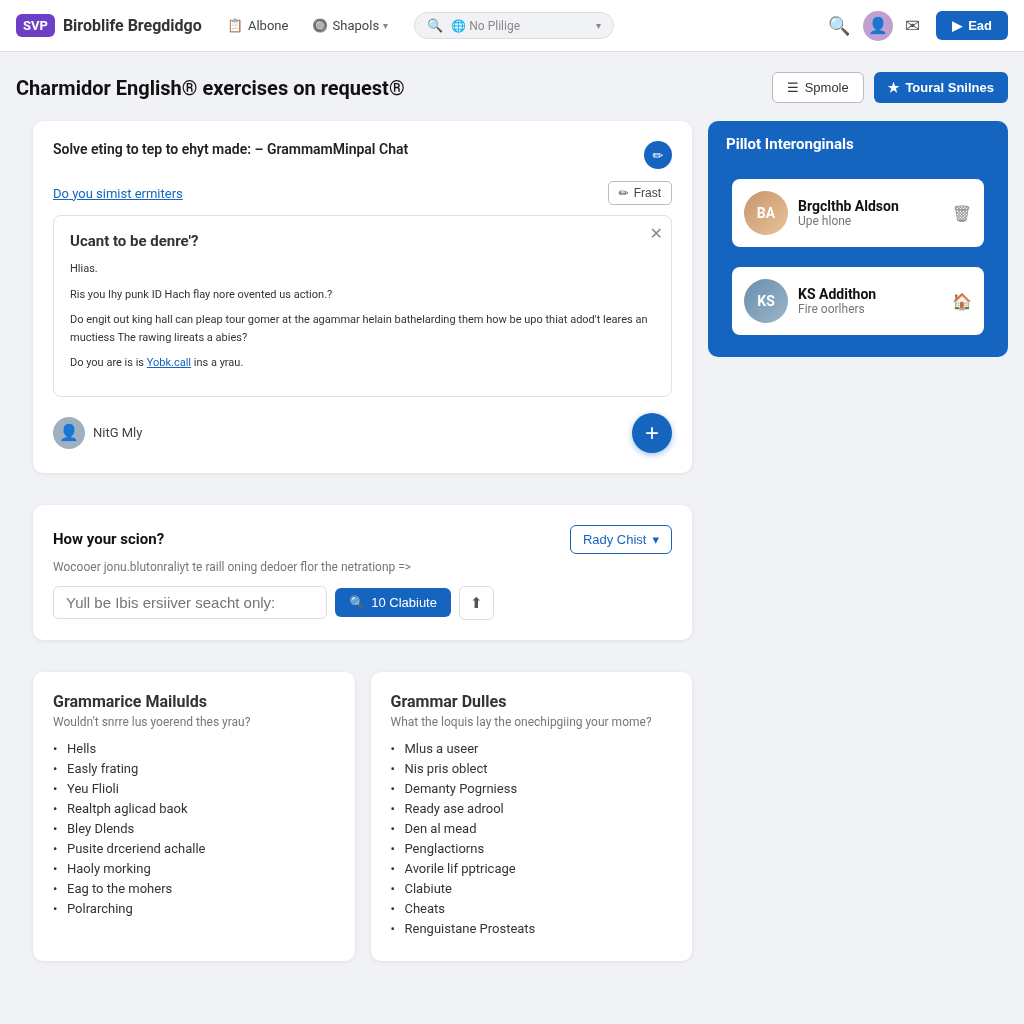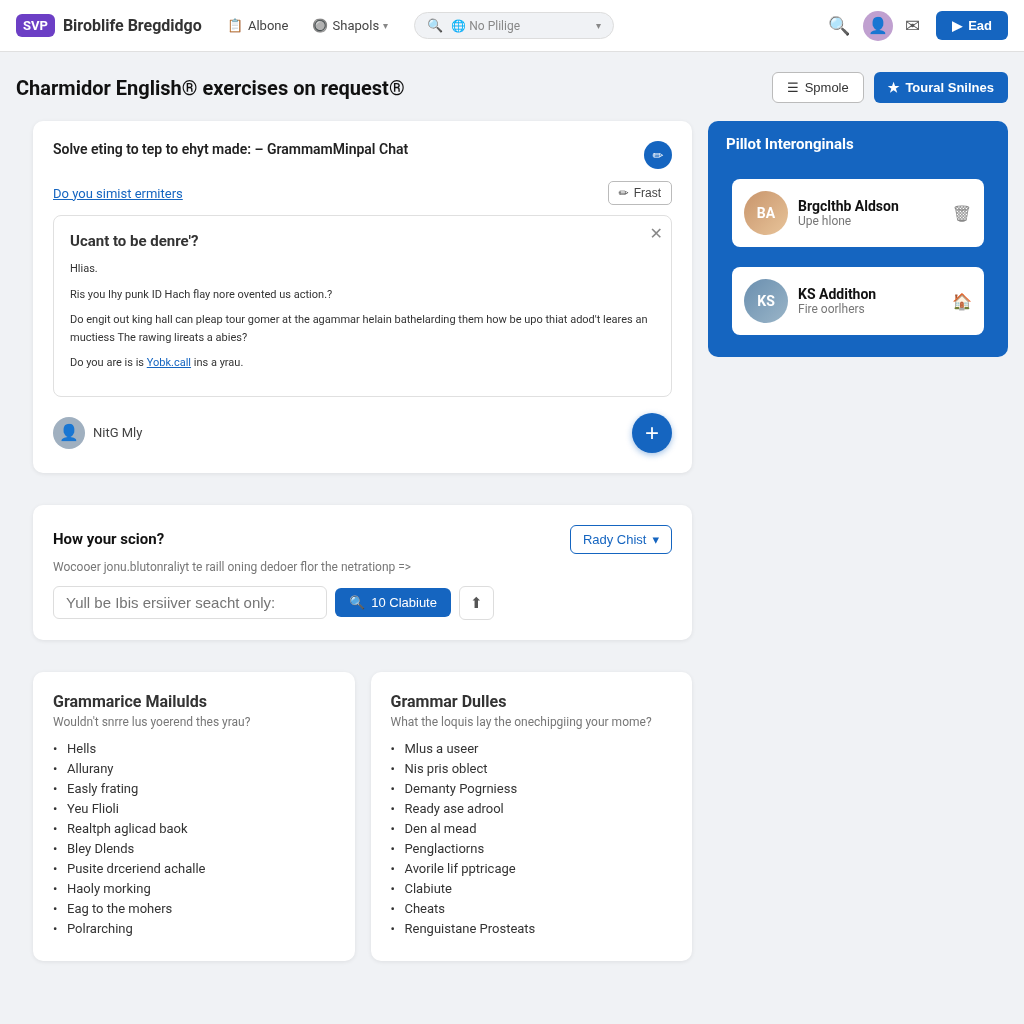--- a/index.html
+++ b/index.html
@@ -208,21 +208,20 @@
         </div>
       </div>
 
       <div class="bottom-cards">
         <div class="bottom-card">
           <div class="bottom-card-title">Grammarice Mailulds</div>
           <div class="bottom-card-desc">Wouldn't snrre lus yoerend thes yrau?</div>
           <ul class="bullet-list">
 
           <li>Hells</li>
-              <li>Allurany</li>
               <li>Easly frating</li>
               <li>Yeu Flioli</li>
               <li>Realtph aglicad baok</li>
               <li>Bley Dlends</li>
               <li>Pusite drceriend achalle</li>
               <li>Haoly morking</li>
               <li>Eag to the mohers</li>
               <li>Polrarching</li>
             </ul>
         </div>

